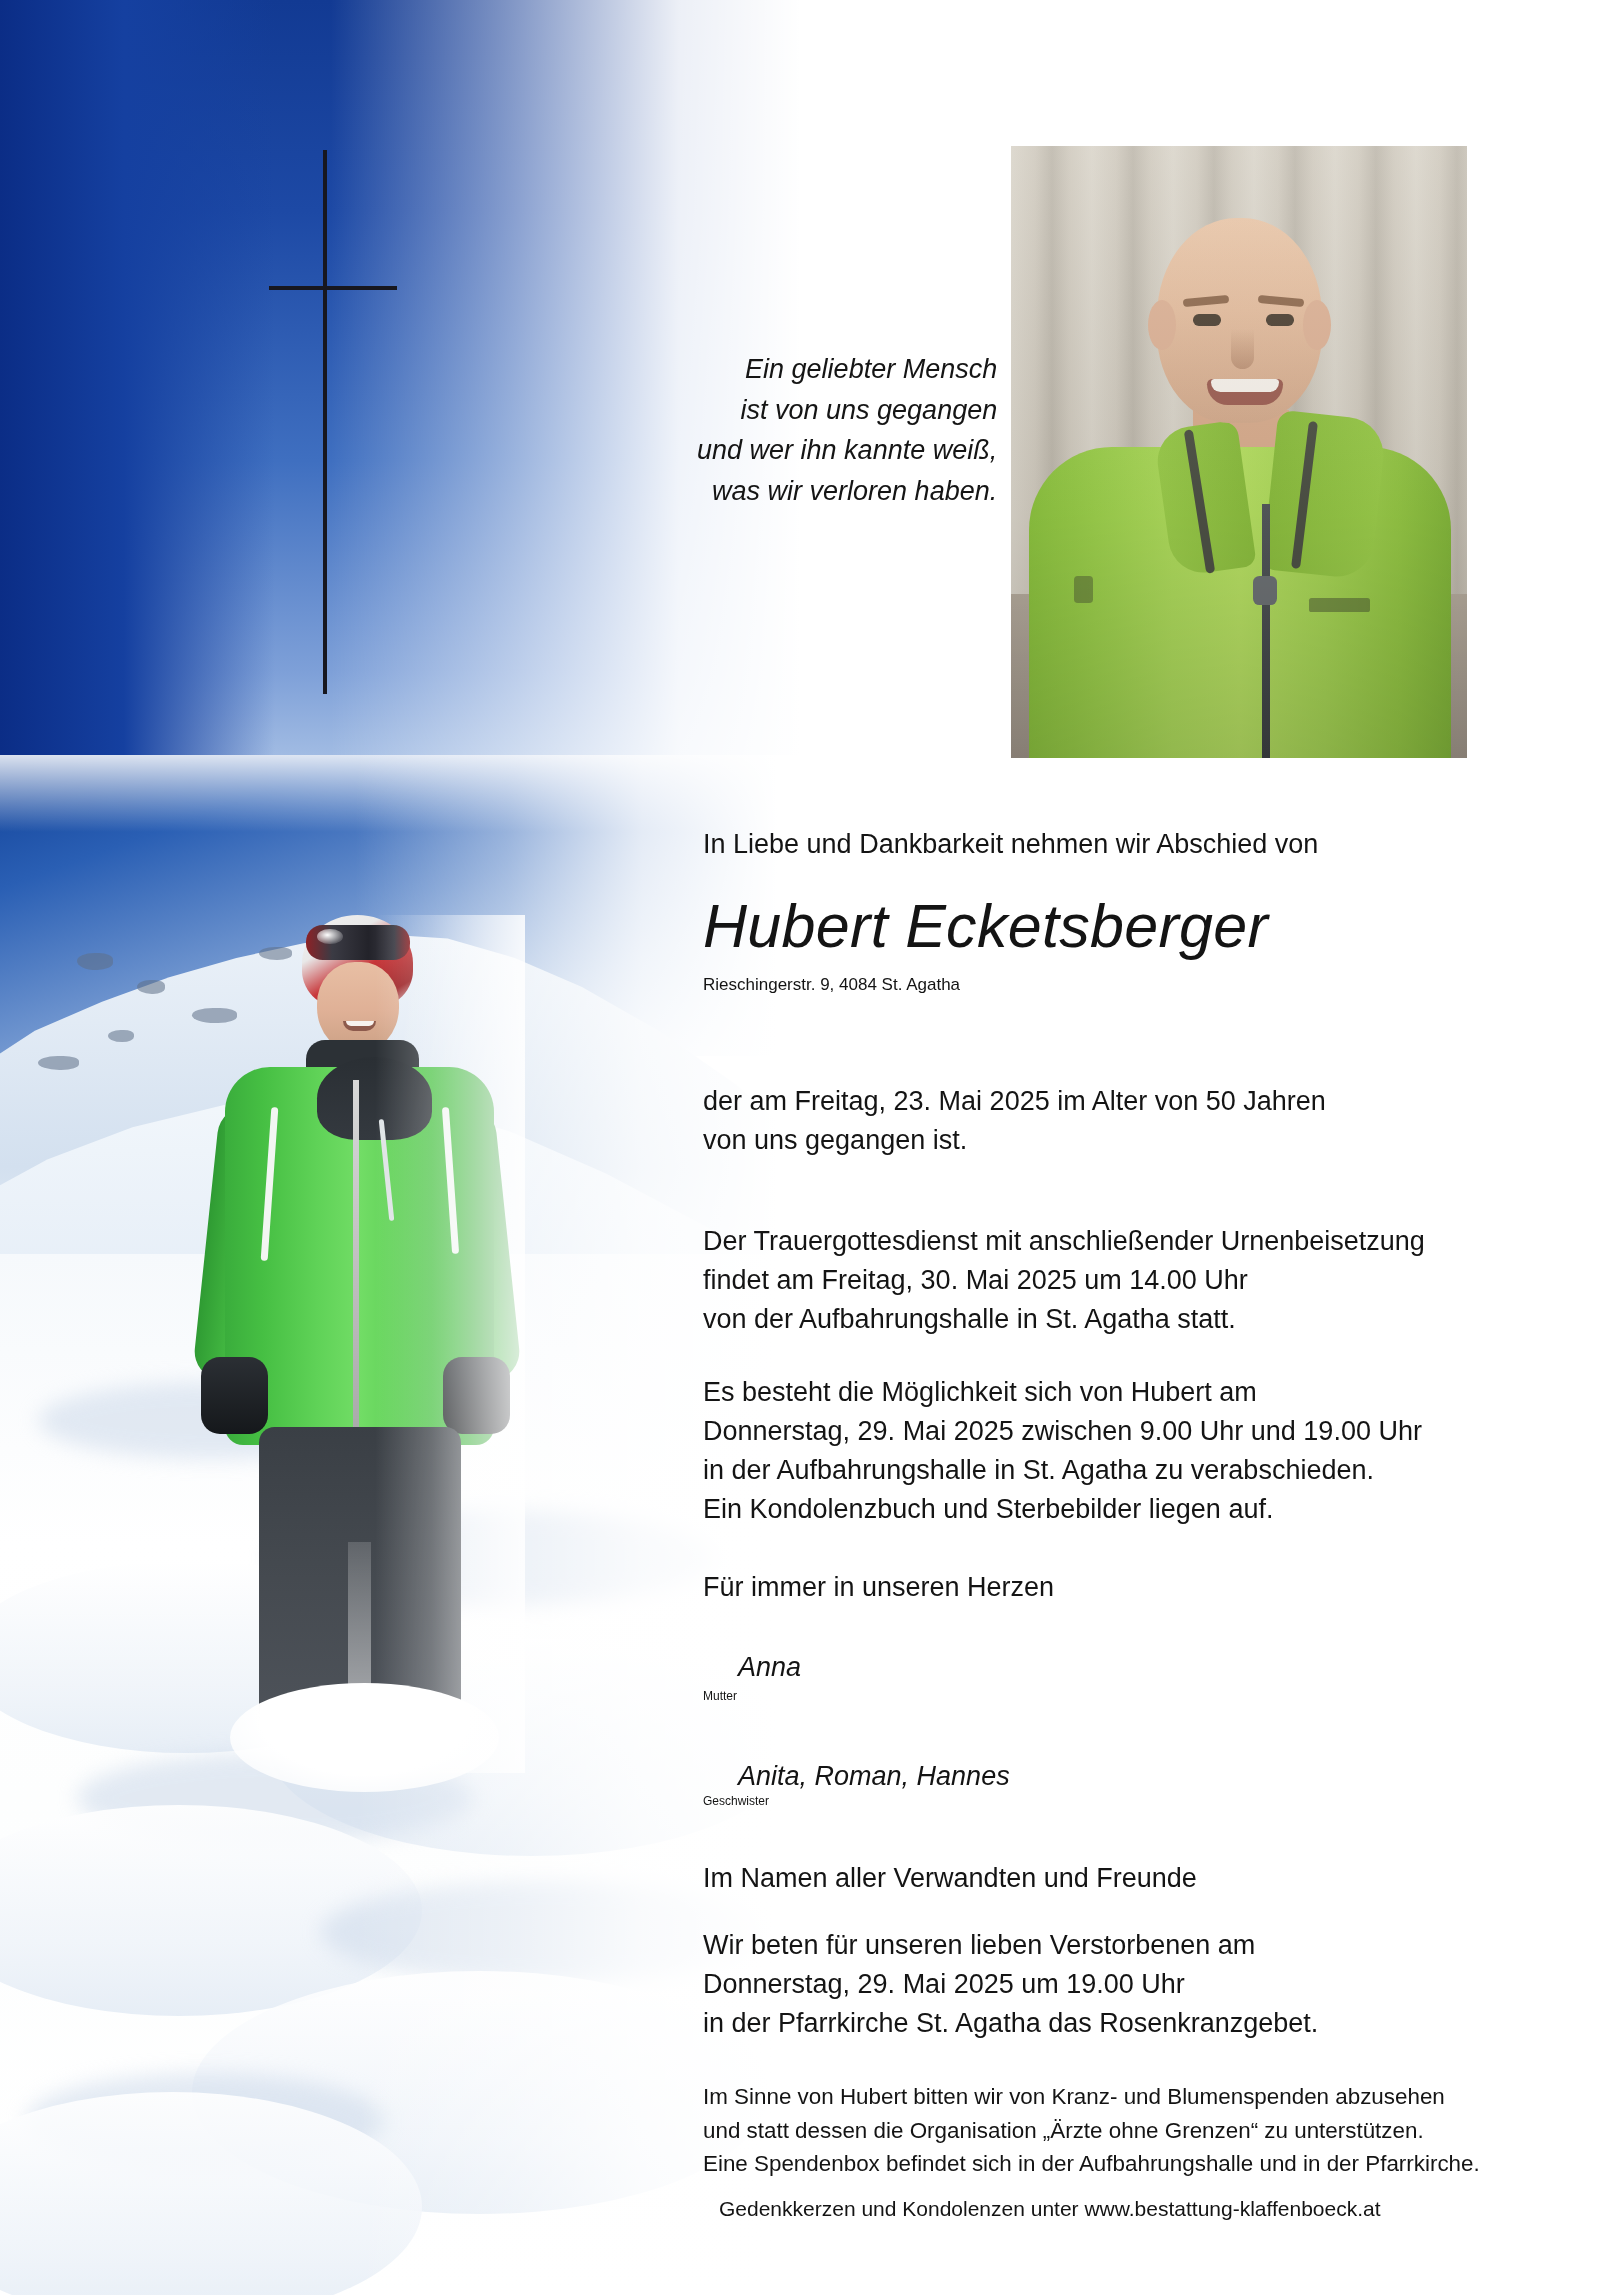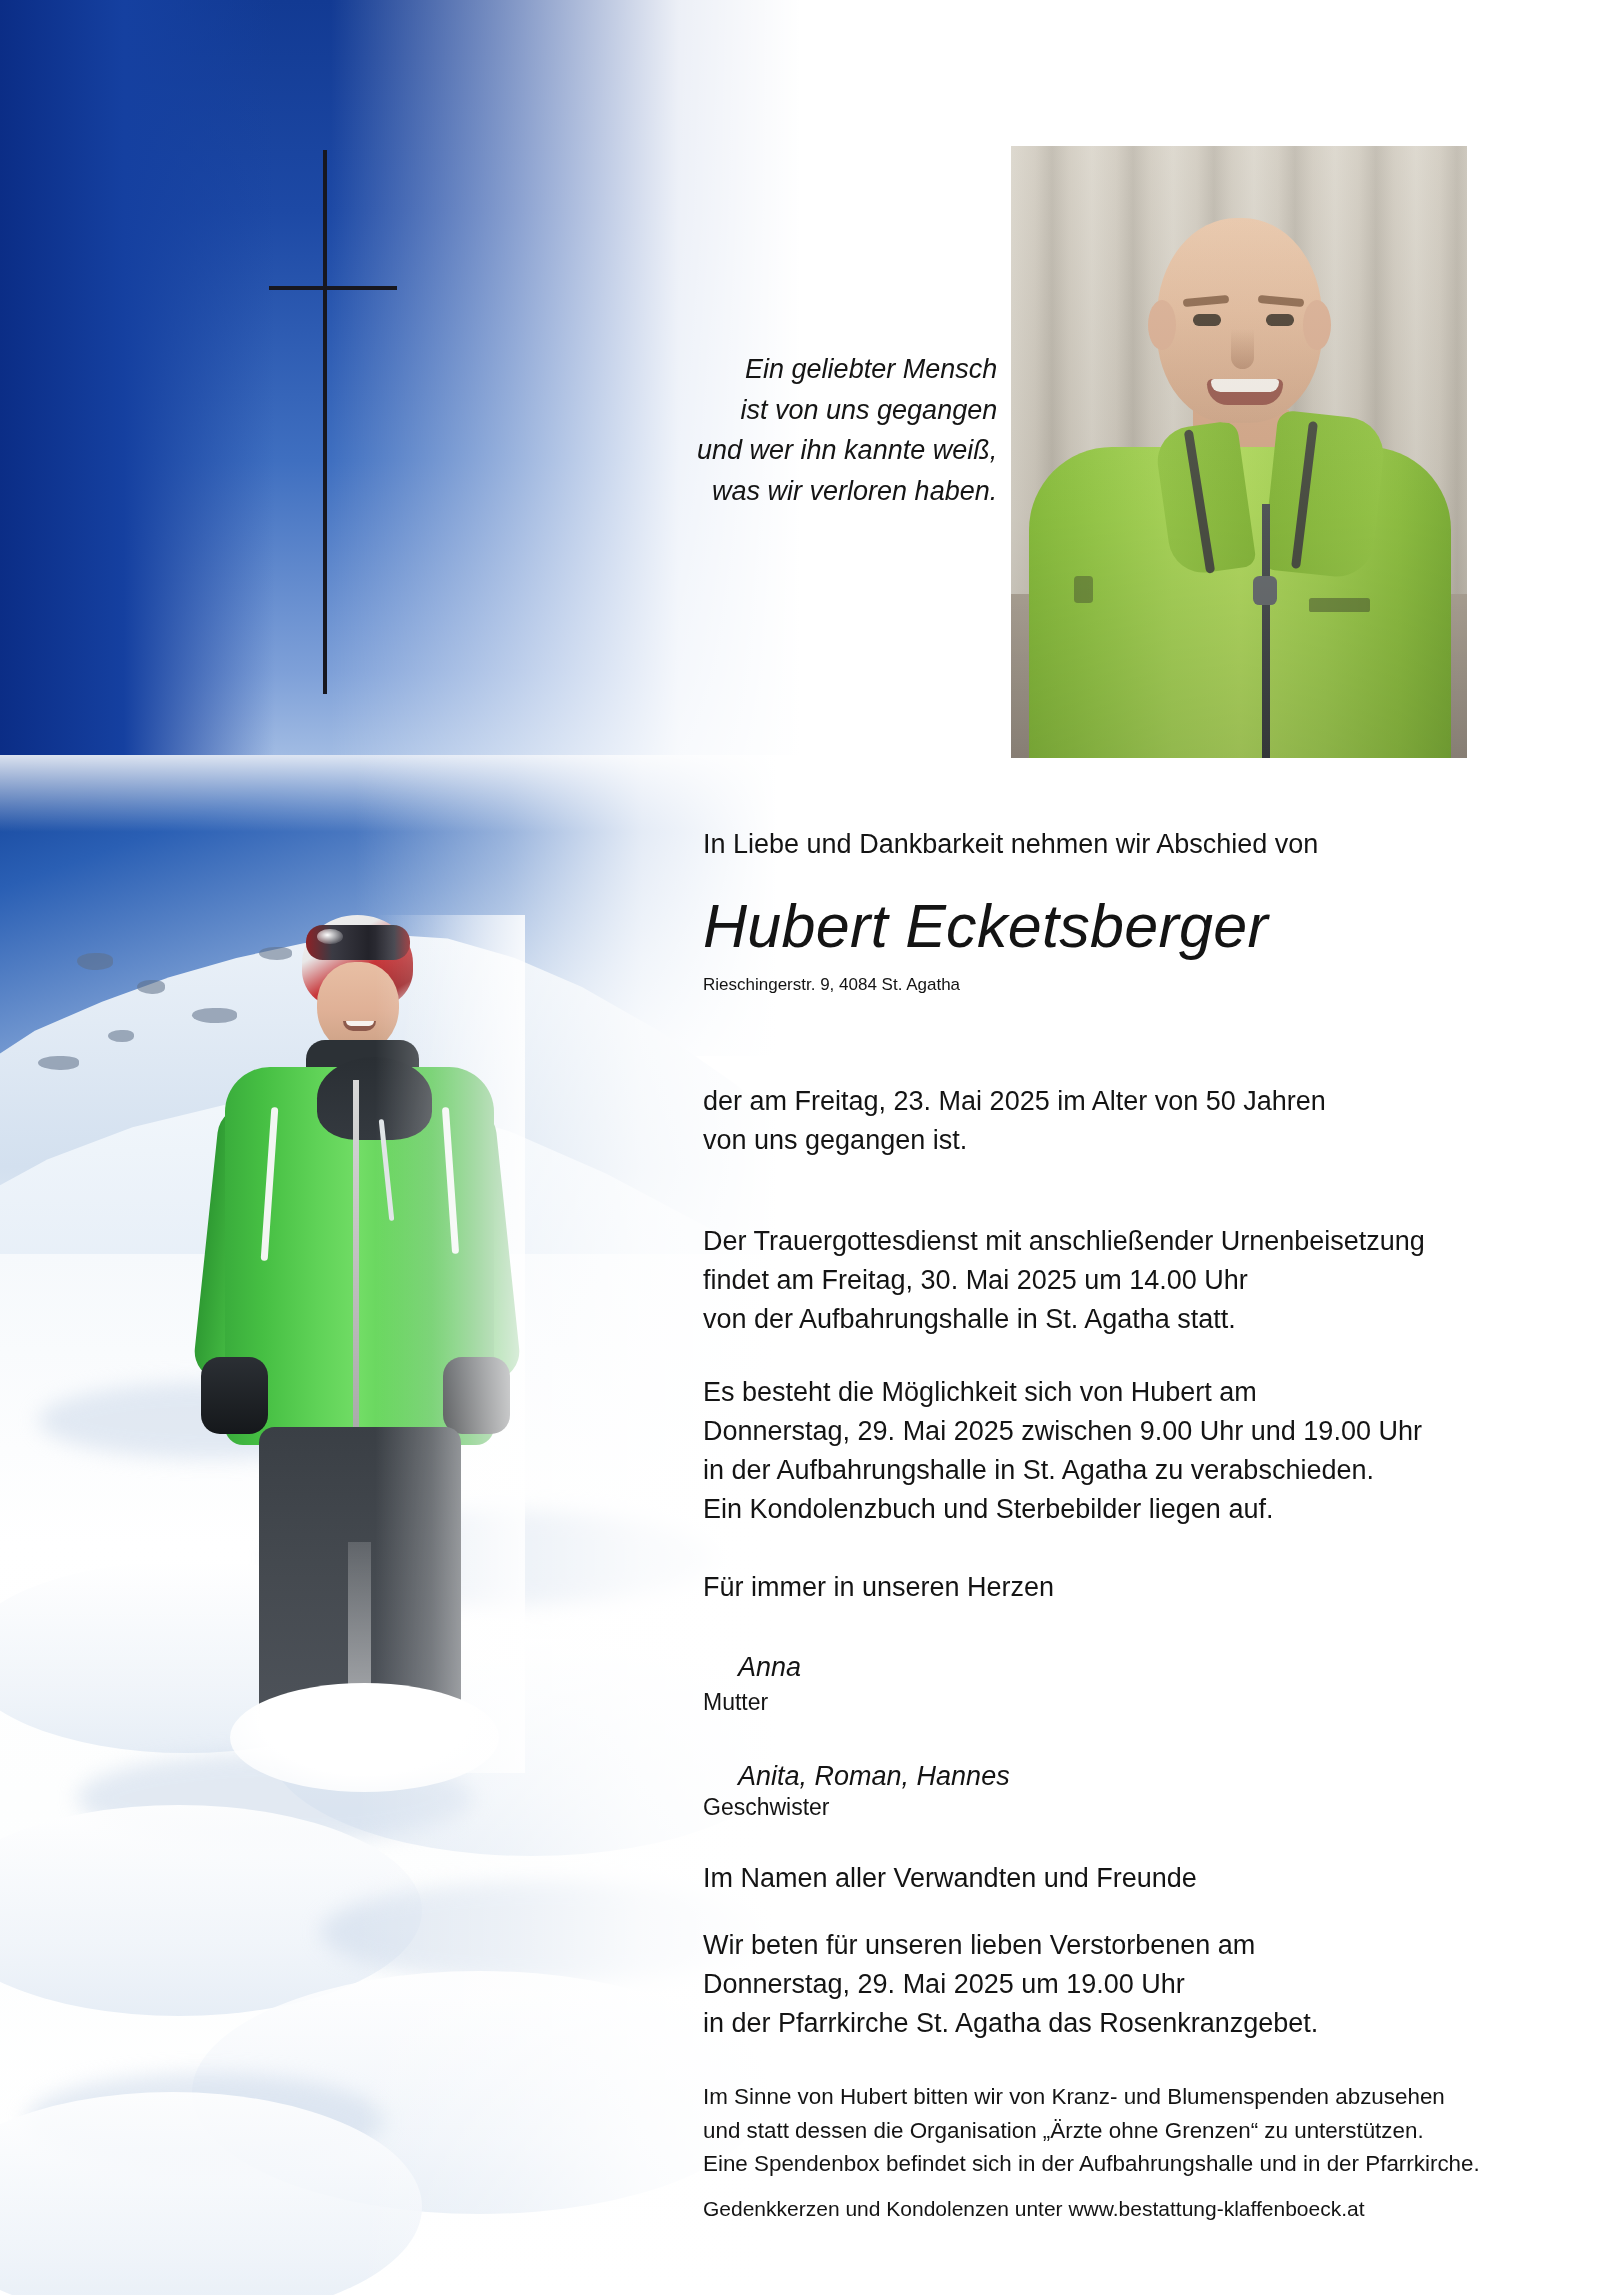--- a/index.html
+++ b/index.html
@@ -233,27 +233,27 @@
   .lead{position:absolute;left:0;top:826px;font-size:27px;line-height:1.4;}
   .name{position:absolute;left:0;top:896px;font-style:italic;font-weight:400;
     font-size:61px;line-height:1.0;letter-spacing:0.3px;}
   .addr{position:absolute;left:0;top:974px;font-size:17px;line-height:1.3;}
   .para{position:absolute;left:0;font-size:27px;line-height:1.45;}
   .p-death{top:1082px;}
   .p-service{top:1222px;}
   .p-viewing{top:1373px;}
   .p-forever{top:1568px;}
   .fam{position:absolute;left:0;font-style:italic;font-size:27px;line-height:1.2;margin-left:35px;}
-  .fam-rel{position:absolute;left:0;font-size:23px;line-height:1.2;}
+  .fam-rel{position:absolute;left:0;font-size:12px;line-height:1.2;}
   .f1{top:1651px;} .f1r{top:1689px;}
   .f2{top:1760px;} .f2r{top:1794px;}
   .p-allnames{top:1859px;}
   .p-pray{top:1926px;}
   .p-donate{position:absolute;left:0;top:2080px;font-size:22.4px;line-height:1.50;}
-  .footer{position:absolute;left:0;top:2195px;font-size:21px;line-height:1.3;text-align:right;}
+  .footer{position:absolute;left:16px;top:2195px;font-size:21px;line-height:1.3;text-align:right;}
 </style>
 </head>
 <body>
 
 <div id="card">
 
   <div class="sky"></div>
   <div class="sky-left-dark"></div>
 
   <div class="cross">

